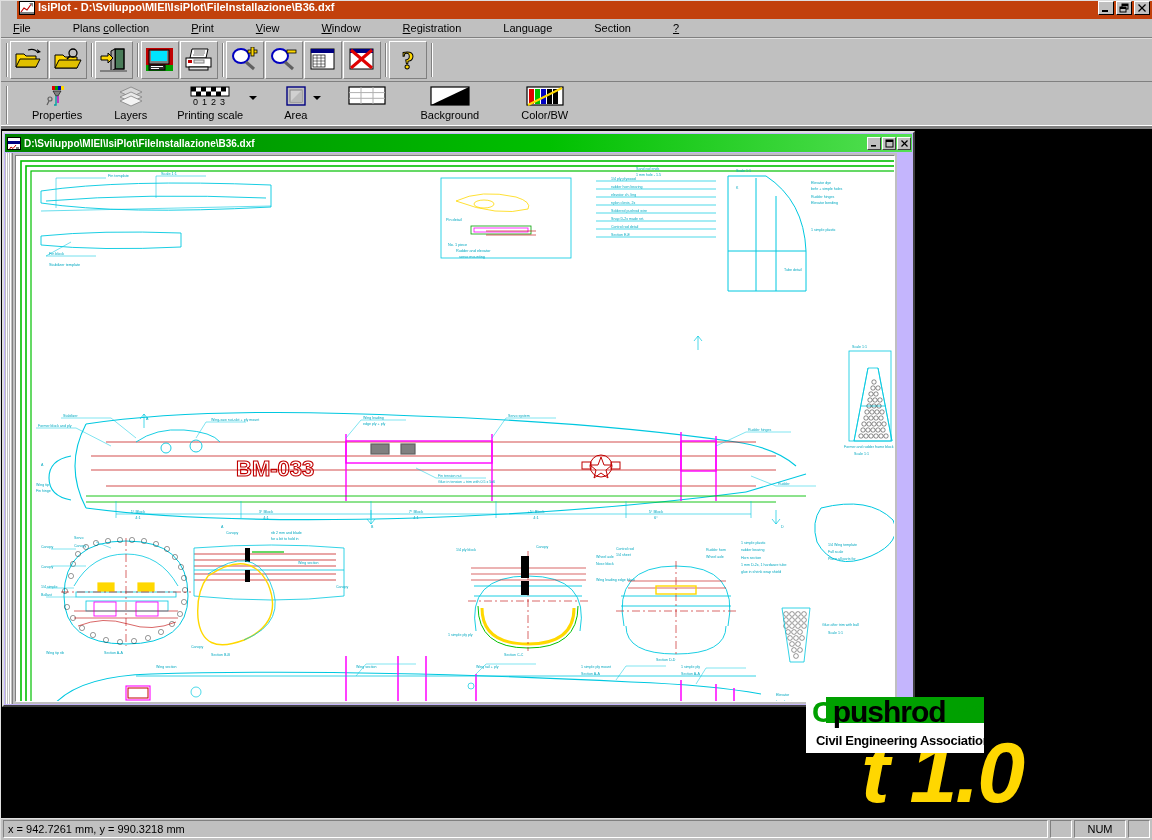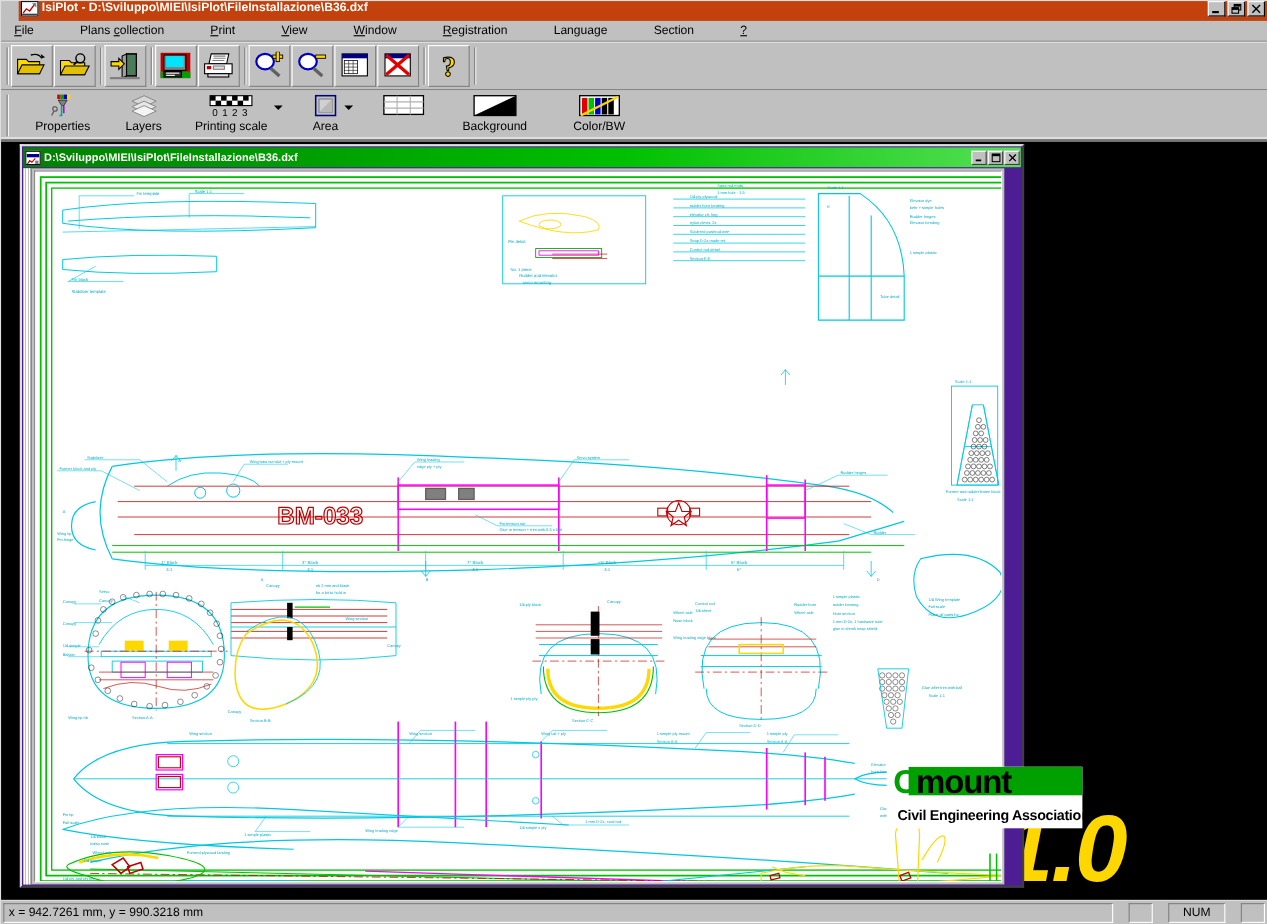--- a/index.html
+++ b/index.html
@@ -188,23 +188,23 @@
     color: #ffd700;
     font-family: "Liberation Sans", sans-serif;
     letter-spacing: -2px;
     white-space: nowrap;
     line-height: 1;
   }
 
   
   #child-window {
     position: absolute;
-    left: 17px; top: 2px;
-    width: 913px; height: 676px;
-    background: #4c1d95;
+    left: 1px; top: 2px;
+    width: 913px; height: 576px;
+    background: #c4b5fd;
     border-top: 2px solid #dfdfdf;
     border-left: 2px solid #dfdfdf;
     border-right: 2px solid #404040;
     border-bottom: 2px solid #404040;
     display: flex; flex-direction: column;
   }
   #child-title {
     height: 18px; flex: 0 0 18px;
     background: linear-gradient(to right, #008000 0%, #00c000 60%, #55e055 100%);
     display: flex; align-items: center;
@@ -260,24 +260,24 @@
     background: repeating-linear-gradient(
       90deg, #c0c0c0 0 1px, #ffffff 1px 2px);
     border-right: 1px solid #808080;
   }
 
   
   #statusbar {
     flex: 0 0 22px;
     height: 22px;
     background: #c0c0c0;
-    display: flex; align-items: center;
+    display: flex; 
     border-top: 1px solid #dfdfdf;
     padding: 1px 2px;
-    gap: 14px;
+    gap: 2px;
   }
   .sb-panel {
     border-top: 1px solid #808080;
     border-left: 1px solid #808080;
     border-right: 1px solid #ffffff;
     border-bottom: 1px solid #ffffff;
     height: 18px;
     display: flex; align-items: center;
     padding: 0 4px;
     font-size: 11px; color: #000;
@@ -1359,21 +1359,21 @@
               </g>
             </g>
           </svg>
         </div>
       </div>
     </div>
 
     <div id="civilea-wm">
       <div class="green-bar"></div>
       <div class="ce-main">
-        <span>C</span><span class="blk">mount</span><span>.com</span>
+        <span>C</span><span class="blk">pushrod</span><span>.com</span>
       </div>
       <div class="ce-sub">Civil Engineering Association</div>
     </div>
 
   </div>
 
   <div id="statusbar">
     <div class="sb-panel" id="sb-coords">x = 942.7261 mm, y = 990.3218 mm</div>
     <div class="sb-panel sb-small"></div>
     <div class="sb-panel sb-num">NUM</div>

